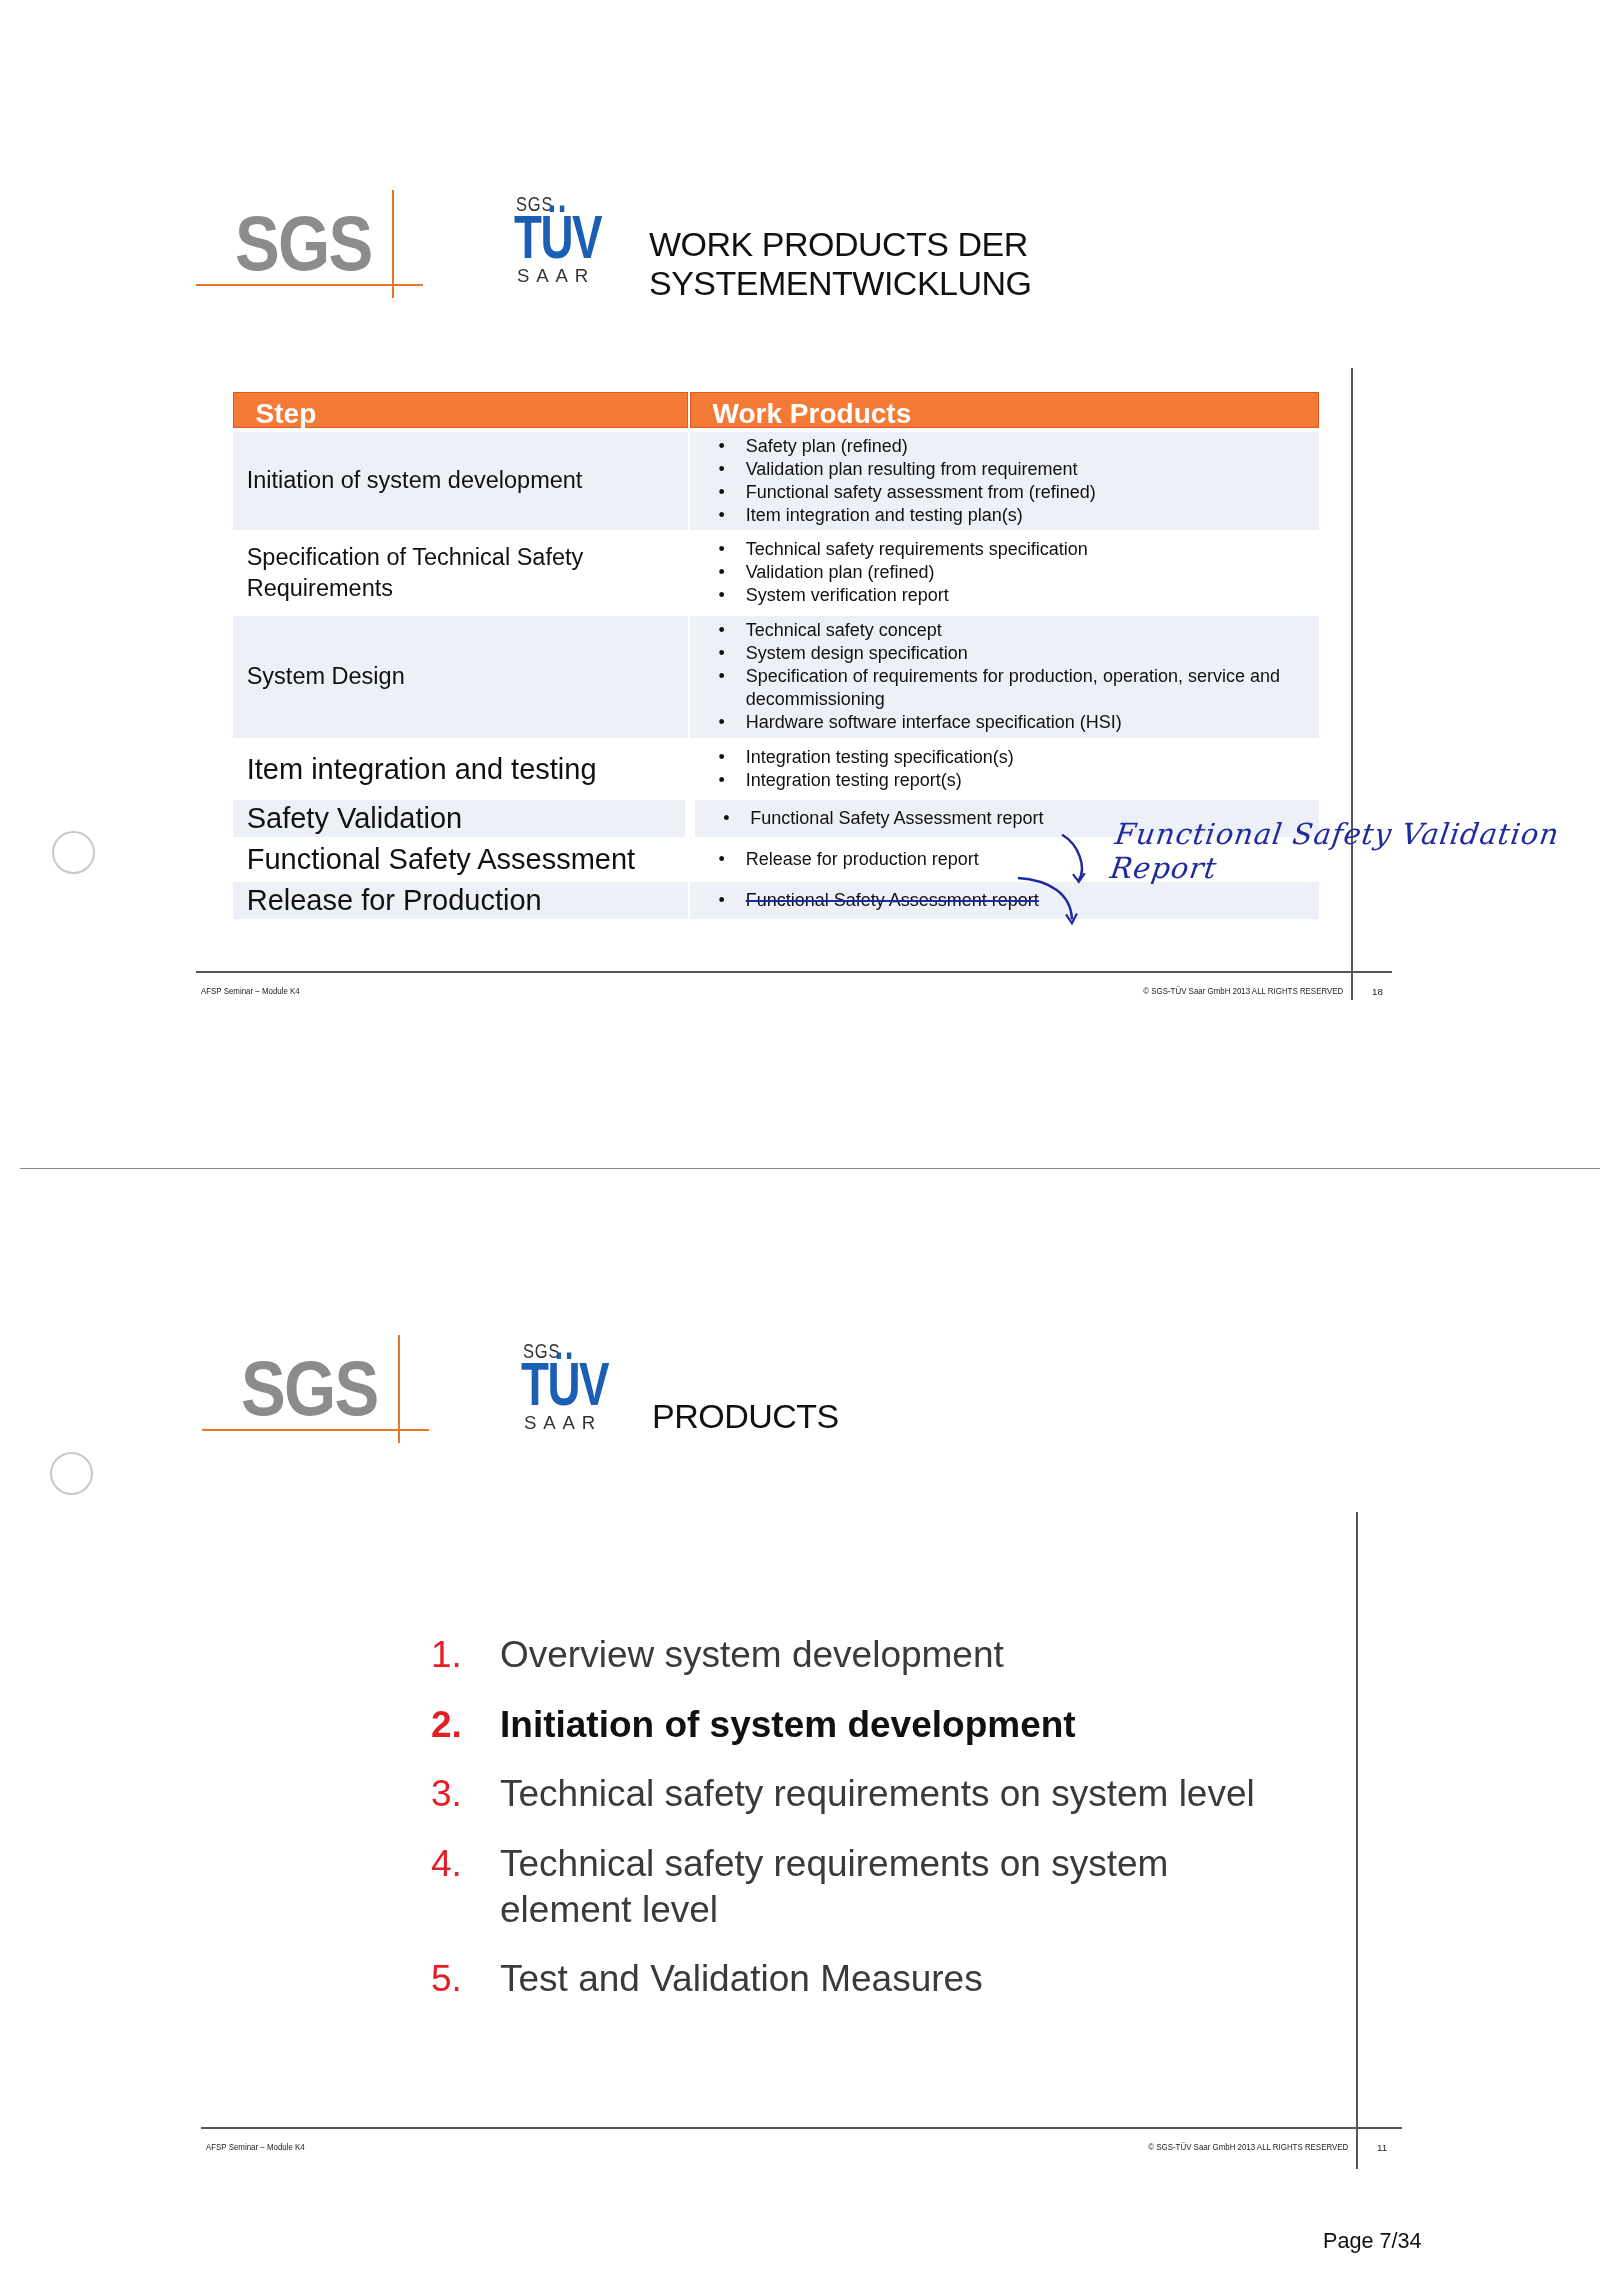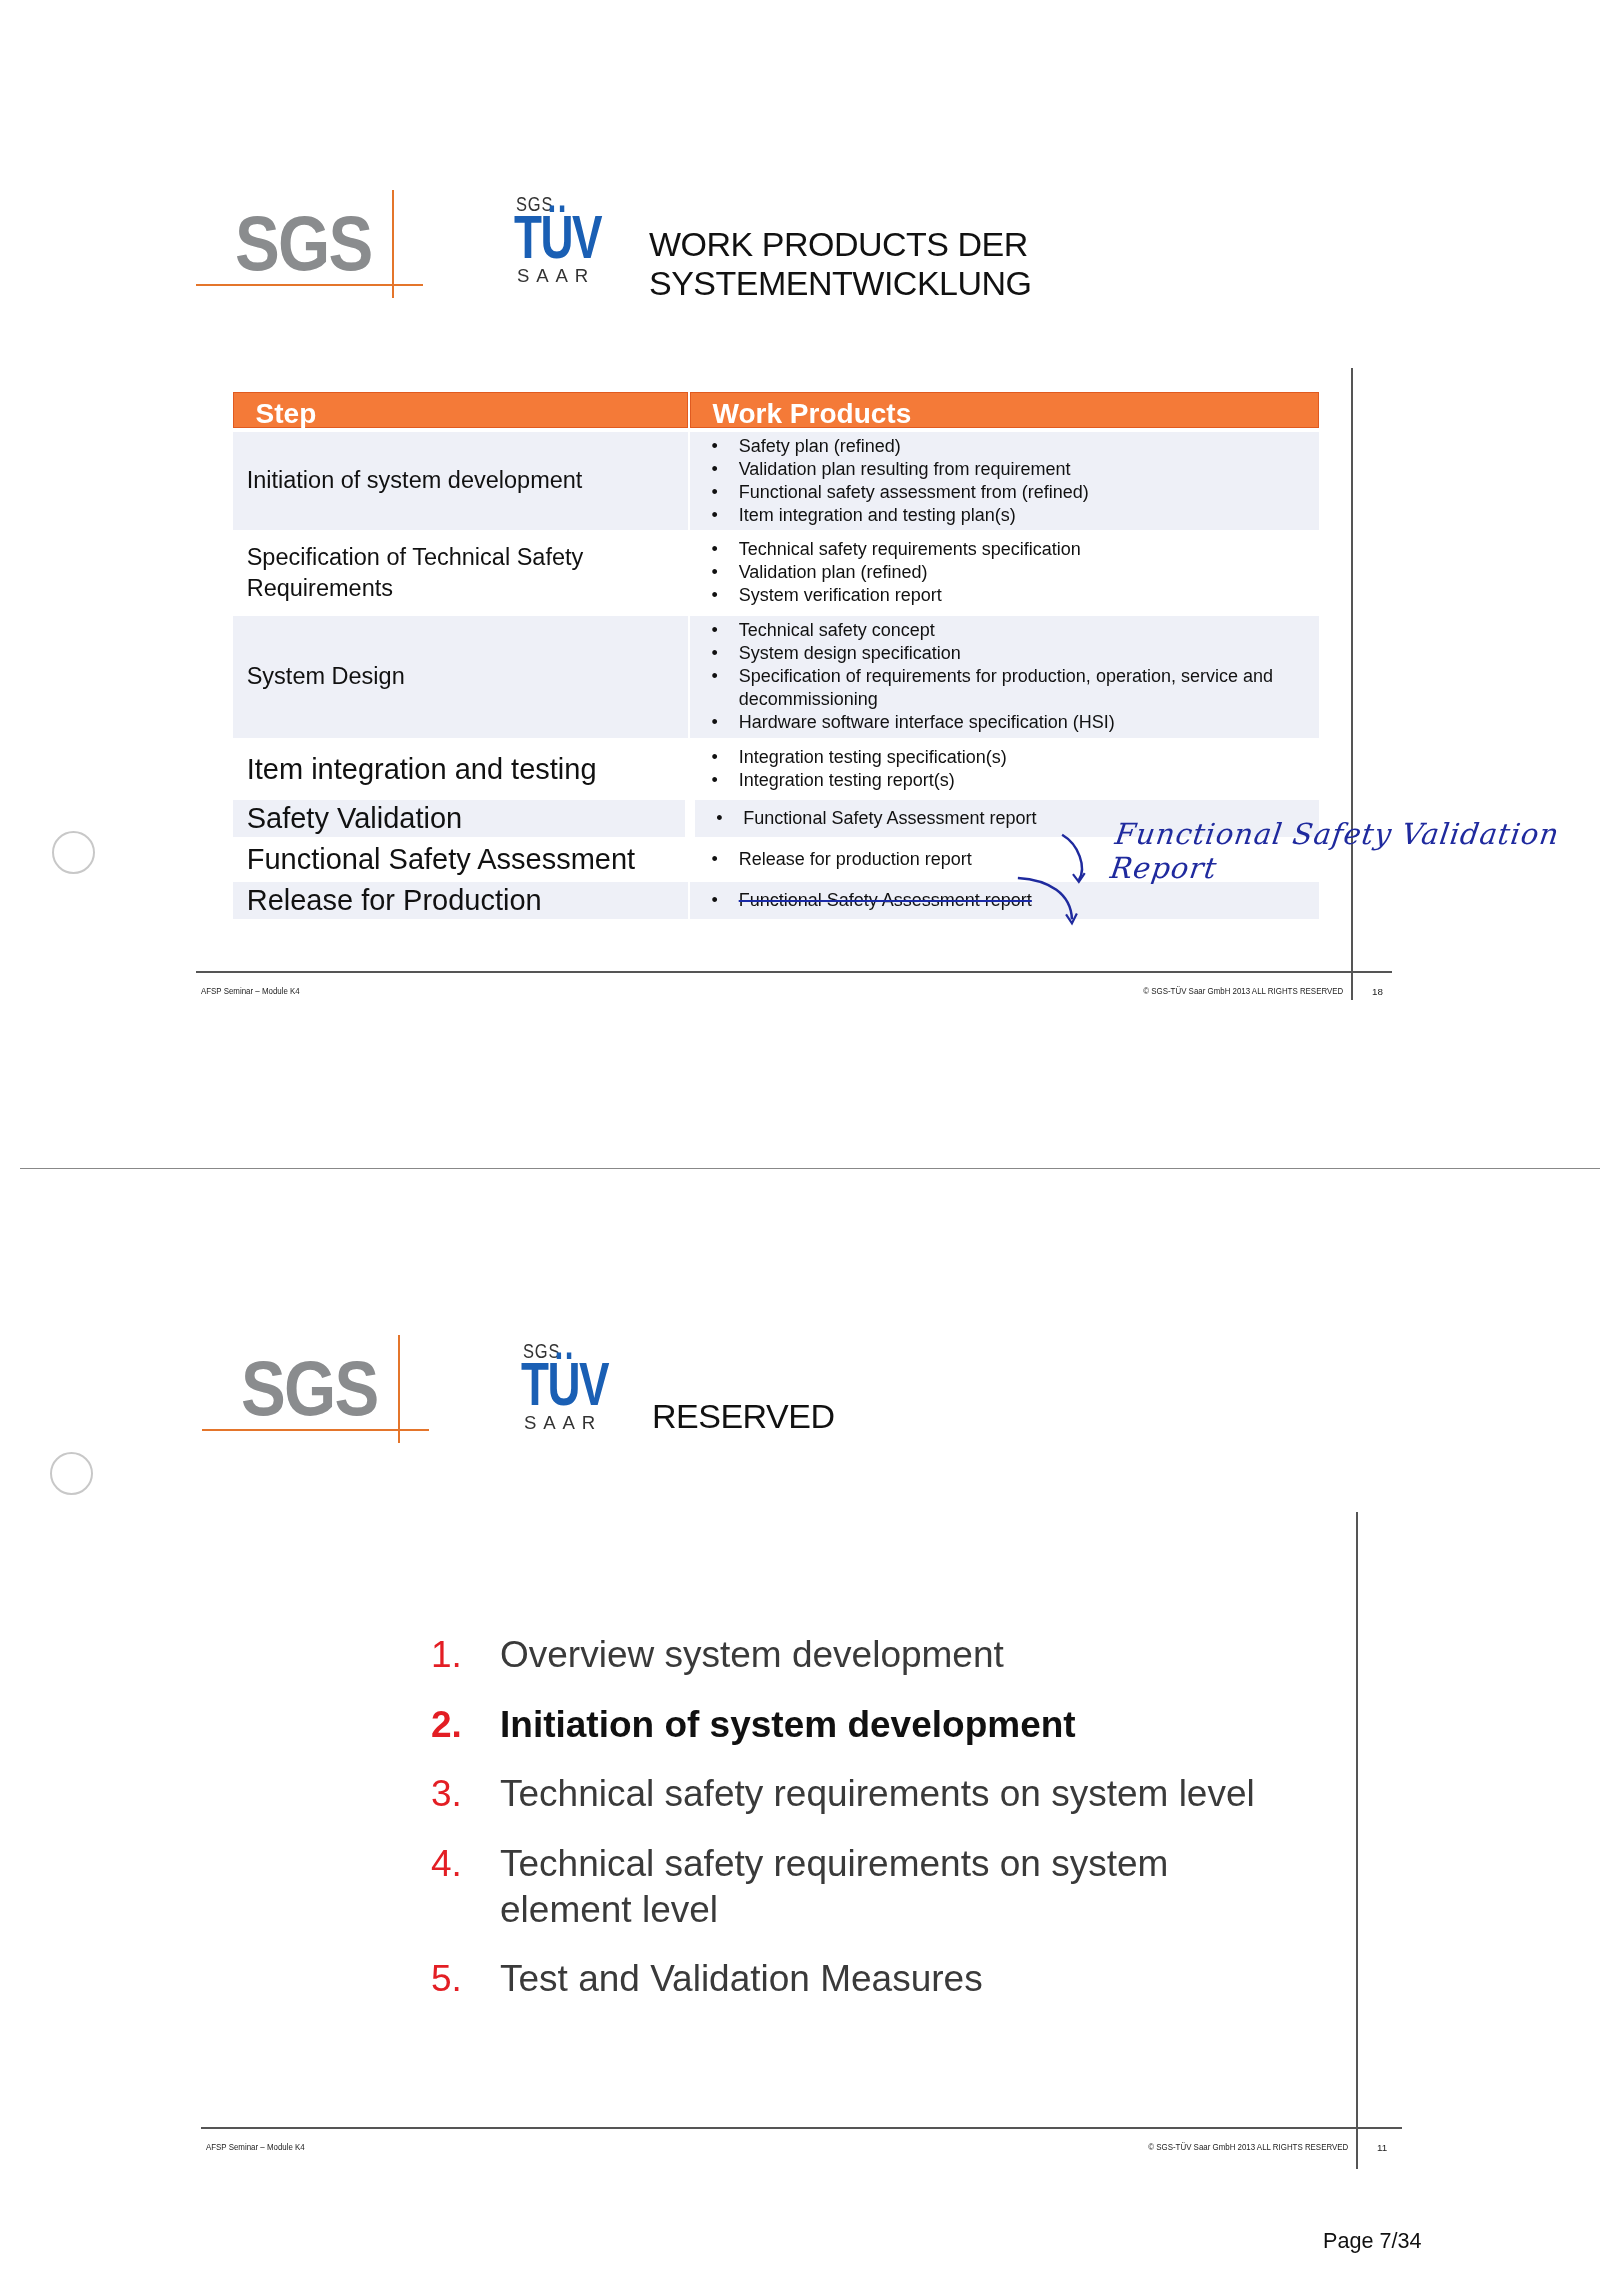--- a/index.html
+++ b/index.html
@@ -33,21 +33,21 @@
   .tbl .head { display:flex; height:36px; }
   .tbl .head div { background:#f47a38; color:#fff; font-weight:bold; font-size:28px; line-height:41px;
         padding-left:21.6px; box-sizing:border-box; border:1px solid #e05a20; }
   .tbl .head .c1 { width:455px; }
   .tbl .head .c2 { width:629px; margin-left:2px; }
   .tbl .row { display:flex; margin-top:3.9px; }
   .tbl .row .c1 { width:455px; padding-left:13.7px; box-sizing:border-box; font-size:23.5px; display:flex; align-items:center; line-height:31px; }
   .tbl .row .c2 { width:629px; margin-left:2px; padding-left:13.7px; box-sizing:border-box; font-size:18px; display:flex; flex-direction:column; justify-content:center; line-height:23px; }
   .tbl .row.shade .c1, .tbl .row.shade .c2 { background:#eef0f7; }
   .tbl .row .c1.small { font-size:29px; }
-  .tbl ul { margin:2px; padding:0; list-style:none; }
+  .tbl ul { margin:9px; padding:0; list-style:none; }
   .tbl li { position:relative; padding-left:33px; }
   .tbl li::before { content:"•"; position:absolute; left:5.9px; top:0; }
   .strike { text-decoration:line-through; text-decoration-color:#1a2aa8; text-decoration-thickness:2px; }
 
   .handwriting { position:absolute; font-family:"DejaVu Serif", serif; font-style:italic; color:#1f2a9e;
         font-size:29px; letter-spacing:1px; transform:skewX(-8deg); }
 
   .rule { position:absolute; background:#555; }
   .footer-left { position:absolute; font-size:9.3px; color:#222; transform:scaleX(0.85); transform-origin:left top; }
   .footer-right { position:absolute; font-size:9.3px; color:#222; transform:scaleX(0.85); transform-origin:right top; text-align:right; }
@@ -186,21 +186,21 @@
   <div class="sgs-logo" style="left:202px; top:1335px;">
     <div class="letters">SGS</div>
     <div class="hline"></div>
     <div class="vline"></div>
   </div>
   <div class="tuv-logo" style="left:519px; top:1339px;">
     <div class="sgs-small">SGS</div>
     <div class="tuv">TÜV</div>
     <div class="saar">SAAR</div>
   </div>
-  <div class="slide-title" style="left:652px; top:1397px;">RESERVED</div>
+  <div class="slide-title" style="left:652px; top:1397px;">PRODUCTS</div>
 
   <div class="rule" style="left:1356px; top:1512px; width:2px; height:657px;"></div>
 
   <div class="toc">
     <div class="item">
       <span class="num">1.</span>
       <span class="txt">Overview system development</span>
     </div>
     <div class="item active">
       <span class="num">2.</span>

